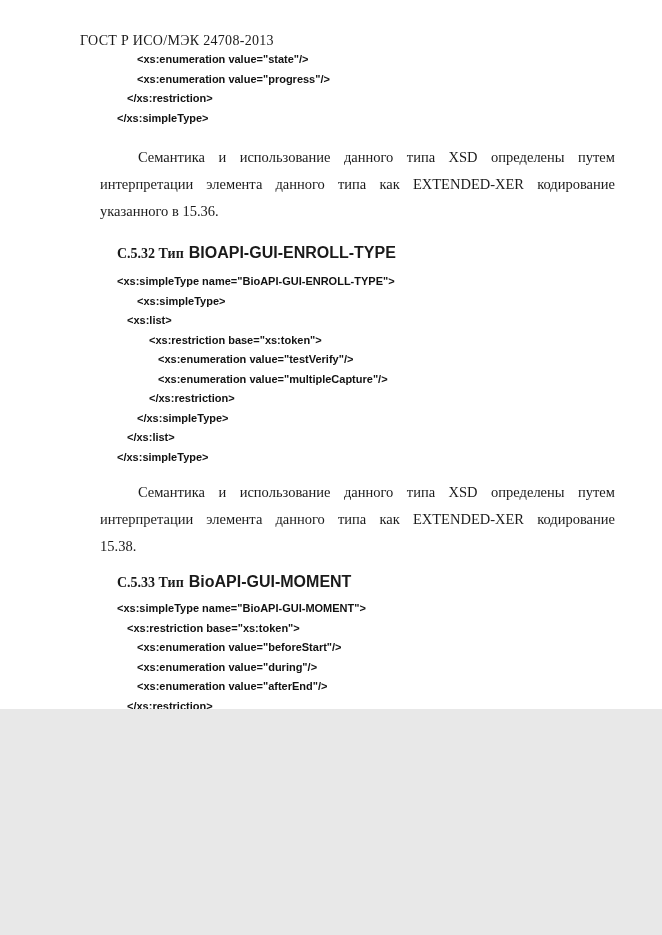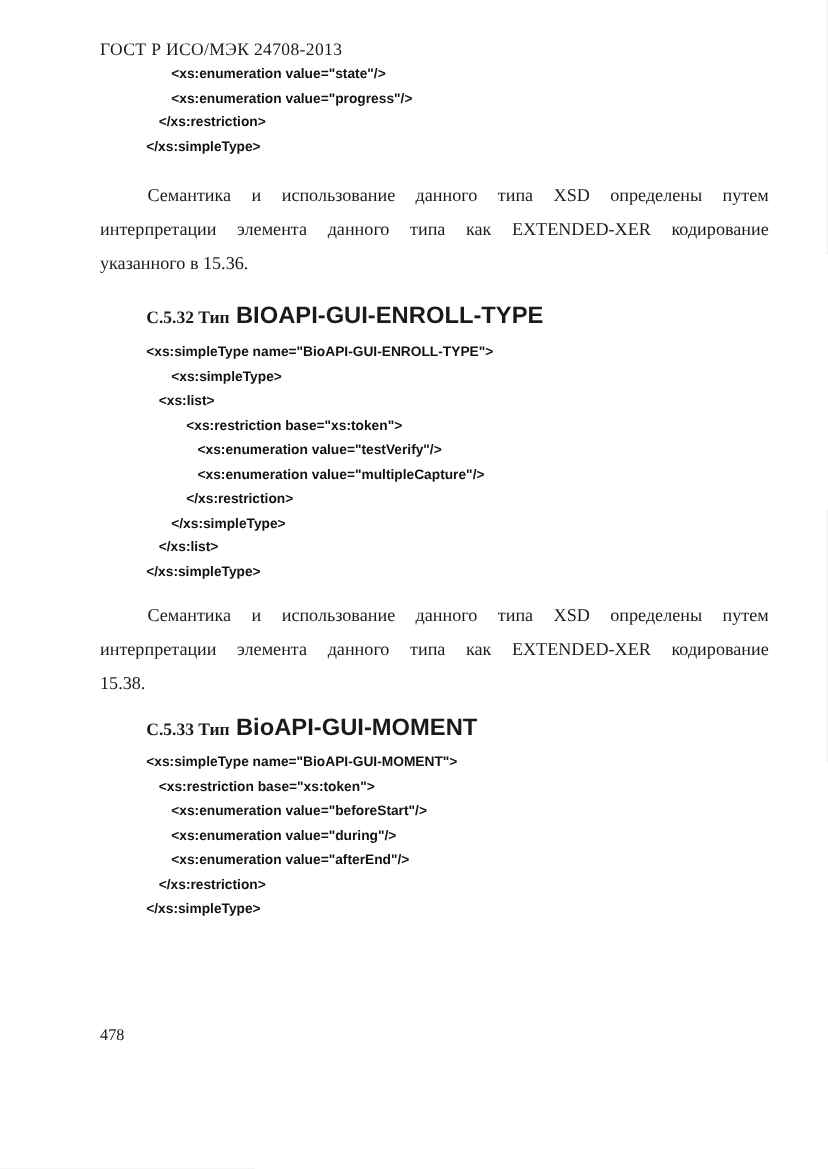--- a/index.html
+++ b/index.html
@@ -1,55 +1,55 @@
 <!DOCTYPE html>
 <html><head>
 <meta charset="utf-8">
 <style>
   html,body { margin:0; padding:0; background:#e8e8e8; }
   .page {
-    position:relative; width:662px; height:935px; margin:0 auto;
+    position:relative; width:662px; height:709px; margin:0 auto;
     background:#ffffff; color:#1a1a1a; overflow:hidden;
   }
   .header {
     margin:32px 0 0 80px;
     font-family:"Liberation Serif", serif;
     font-size:14px; line-height:18px; letter-spacing:0.3px;
   }
   .code-block { margin-left:117px; }
   .code-line {
     font-family:"Liberation Sans", sans-serif;
     font-weight:bold; font-size:11px; line-height:19.5px;
     white-space:pre; color:#111;
   }
   .ind0 { padding-left:0; }
   .ind1 { padding-left:10px; }
   .ind2 { padding-left:20px; }
   .ind3 { padding-left:32px; }
   .ind4 { padding-left:41px; }
   .paragraph {
-    margin-left:80px; margin-right:47px;
+    margin-left:100px; margin-right:47px;
     font-family:"Liberation Serif", serif;
     font-size:14.5px; line-height:27px;
   }
   .para-line { text-align:justify; text-align-last:justify; }
   .para-line.first { text-indent:38px; }
   .para-line.last { text-align-last:left; }
   .type-name {
     font-family:"Liberation Sans", sans-serif;
     font-weight:bold; font-size:13.5px;
   }
   .heading {
     margin-left:117px;
     font-family:"Liberation Serif", serif;
     font-weight:bold; font-size:14px; line-height:19px;
   }
   .heading .h-name {
     font-family:"Liberation Sans", sans-serif;
-    font-weight:bold; font-size:19px; margin-left:5px;
+    font-weight:bold; font-size:16px; margin-left:5px;
   }
   .footer {
     position:absolute; left:80px; top:820px;
     font-family:"Liberation Serif", serif; font-size:13px;
   }
   
   .b1 { margin-top:16px; }
   .b2 { margin-top:18px; }
   .b3 { margin-top:9px; }
   .b4 { margin-top:12px; }

